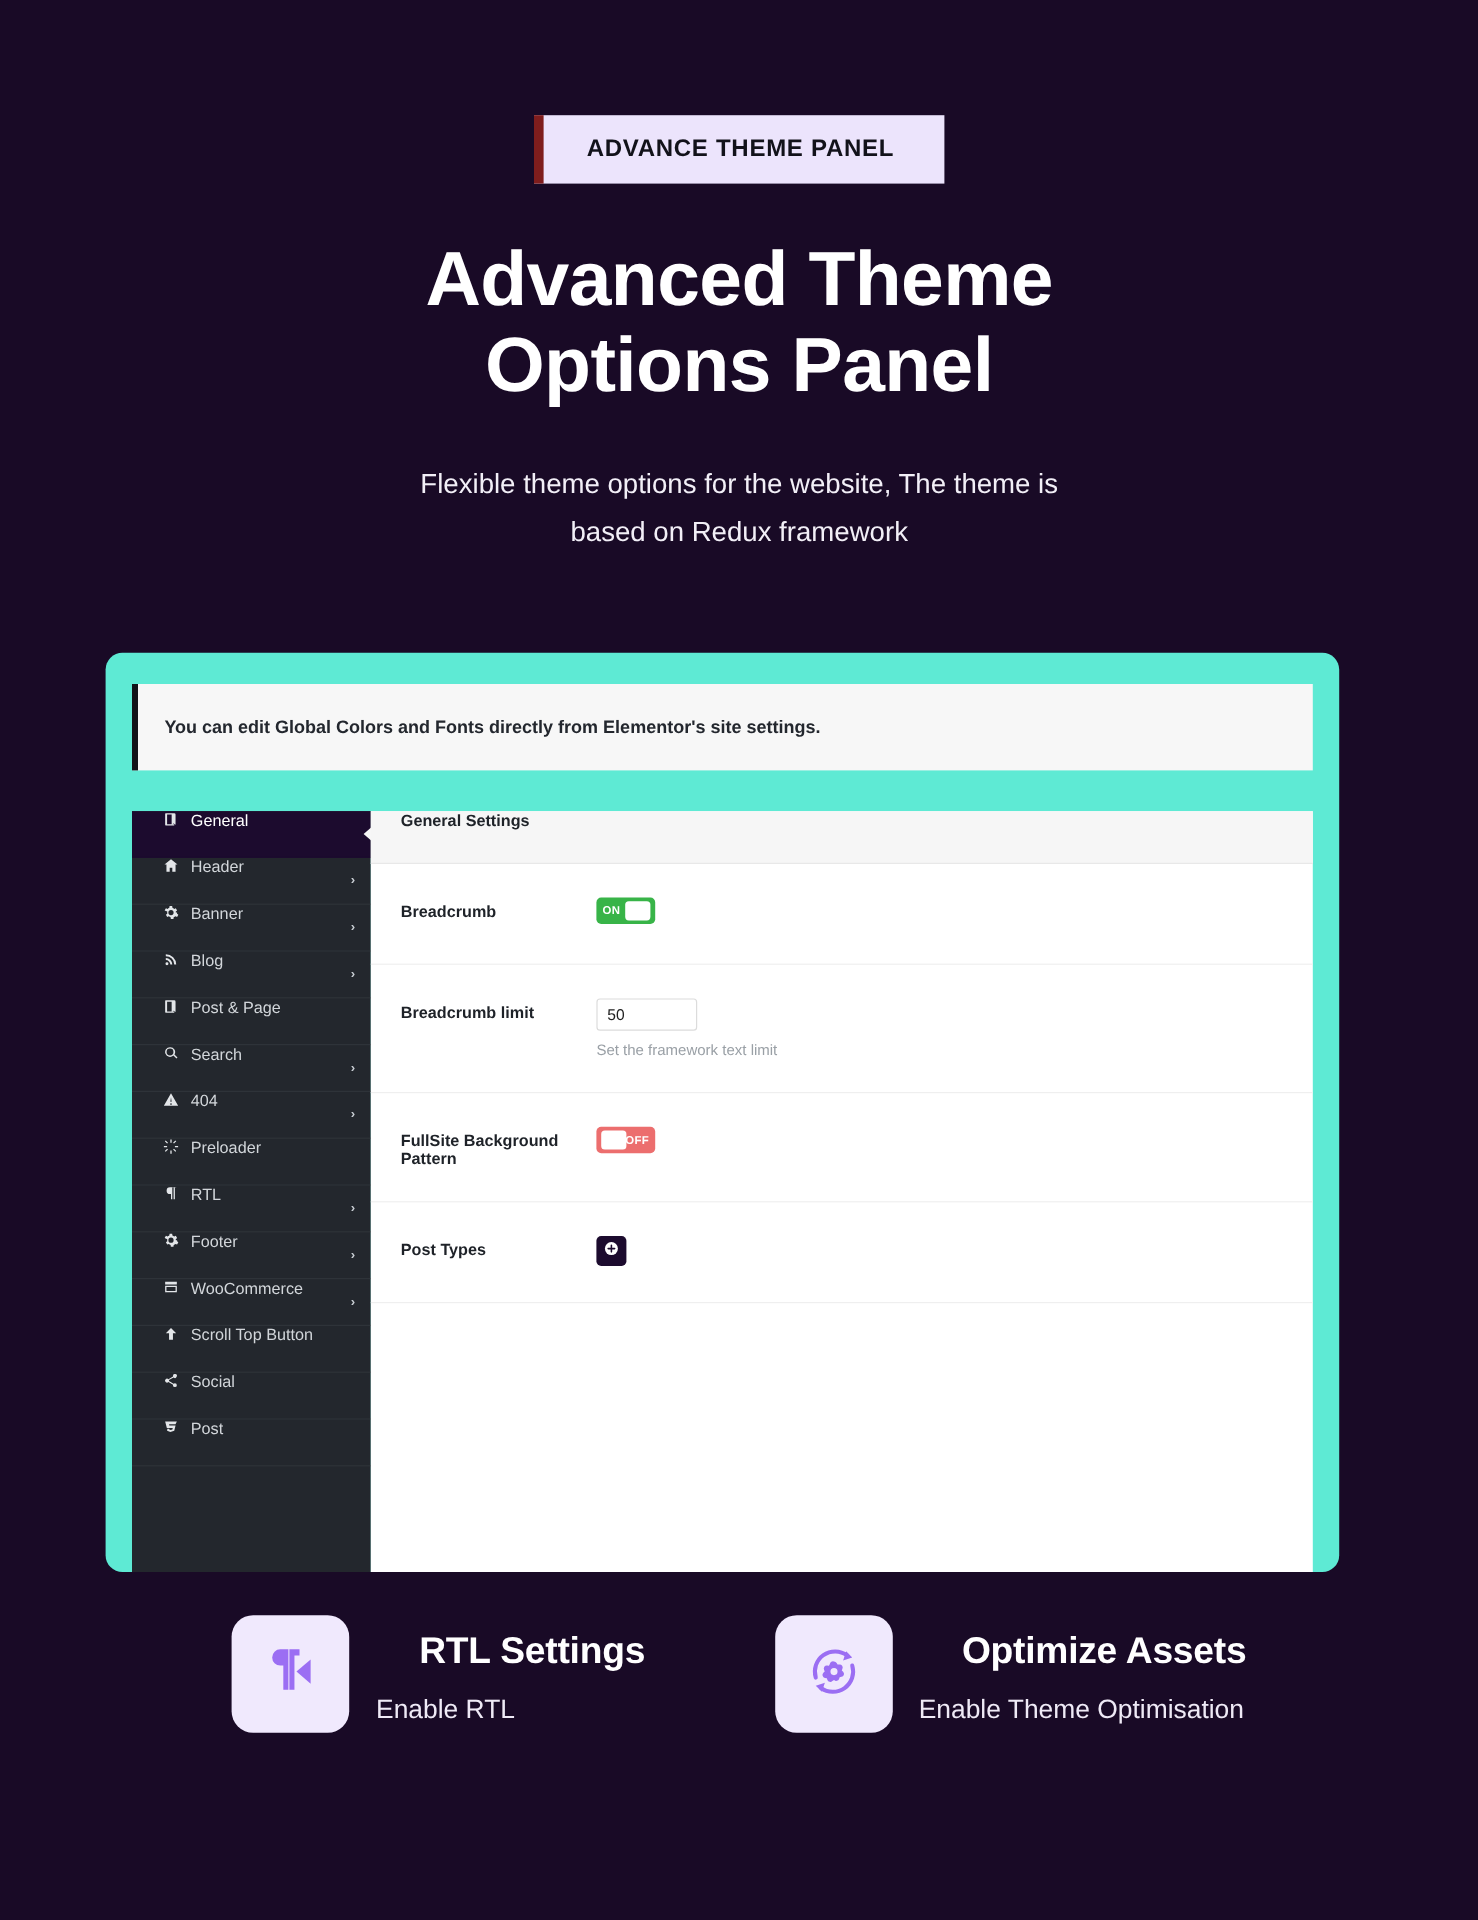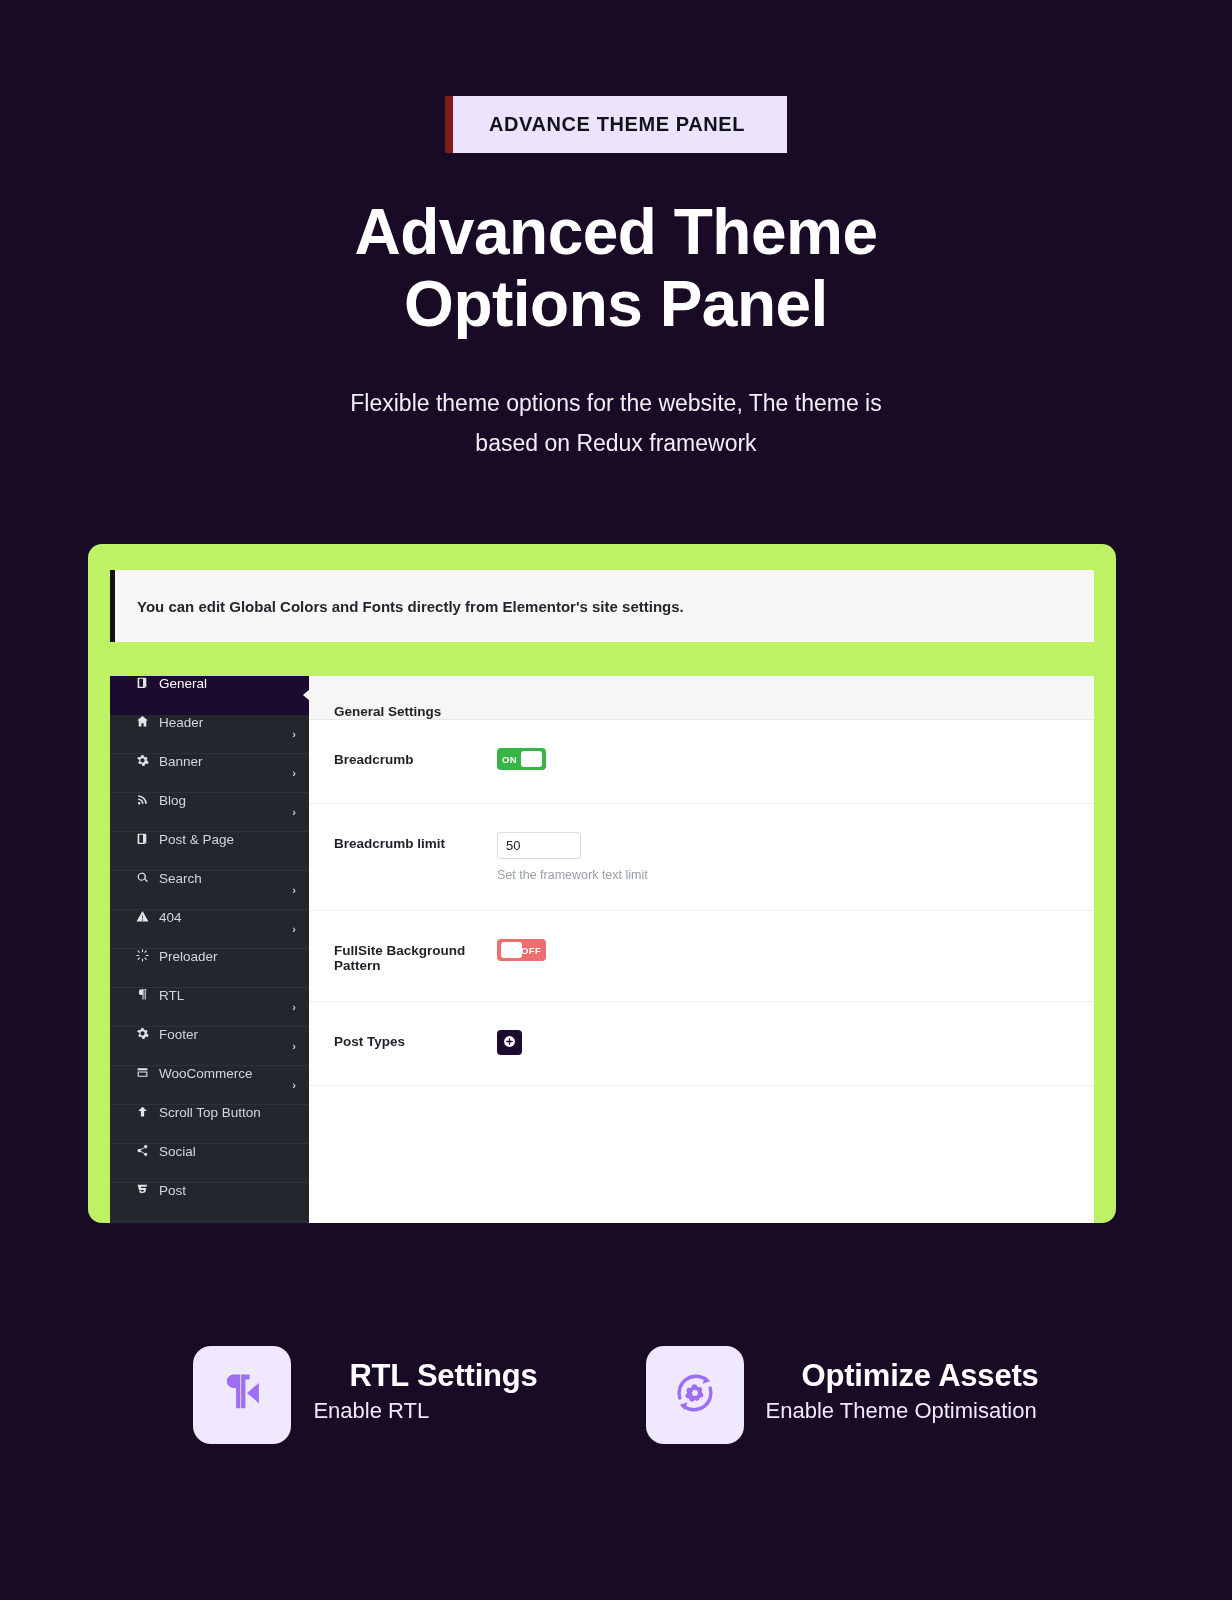--- a/index.html
+++ b/index.html
@@ -49,22 +49,22 @@
     line-height: 1.72;
     font-weight: 400;
   }
 
   
   .panel-wrap {
     position: absolute;
     left: 88px;
     top: 544px;
     width: 1028px;
-    height: 679px;
-    background: #bef264;
+    height: 766px;
+    background: #5eead4;
     border-radius: 14px;
     overflow: hidden;
   }
 
   .notice {
     margin: 26px 22px 0 22px;
     background: #f7f7f7;
     border-left: 5px solid #111318;
     height: 72px;
     display: flex;
@@ -142,21 +142,21 @@
   .content {
     flex: 1 1 auto;
     background: #ffffff;
     position: relative;
   }
   .content-head {
     height: 44px;
     background: #f6f6f6;
     border-bottom: 1px solid #e8e8e8;
     display: flex;
-    align-items: flex-end;
+    align-items: flex-start;
     padding-left: 25px;
   }
   .content-head-title {
     font-size: 13.5px;
     font-weight: bold;
     color: #1e2228;
   }
   .field-row {
     display: flex;
     align-items: flex-start;
@@ -253,21 +253,21 @@
   }
   .feature-text { padding-top: 12px; }
   .feature-title {
     color: #ffffff;
     font-size: 31px;
     font-weight: bold;
     letter-spacing: -0.2px;
     margin-left: 36px;
   }
   .feature-sub {
-    margin-top: 4px;
+    margin-top: 18px;
     color: #efeaf6;
     font-size: 22px;
     font-weight: 400;
   }
 </style>
 </head>
 <body>
 
 <div class="page">
 

